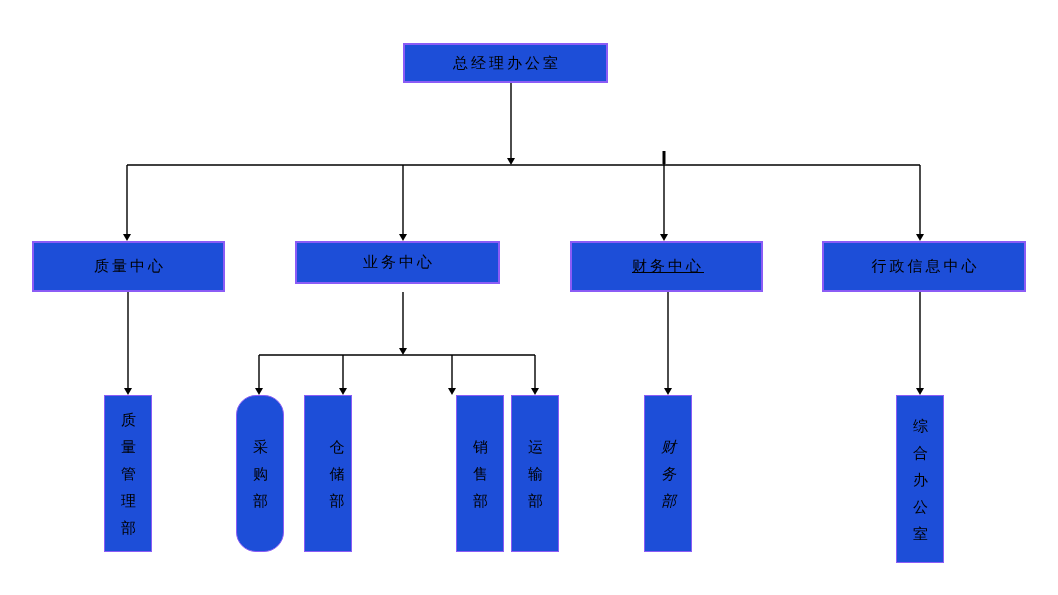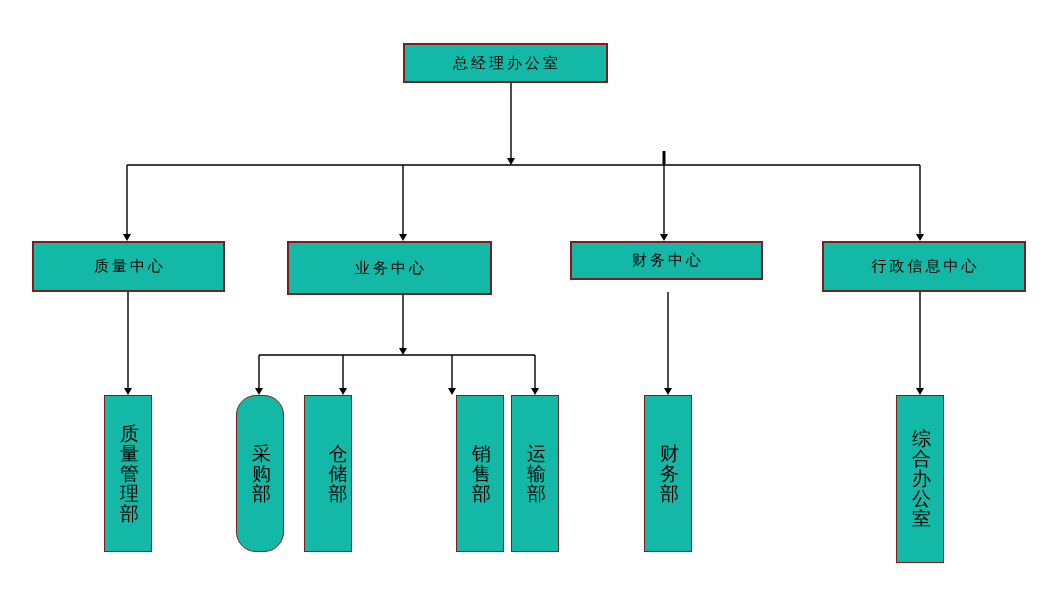--- a/index.html
+++ b/index.html
@@ -13,53 +13,53 @@
     color: #000000;
   }
   svg.connectors {
     position: absolute;
     left: 0; top: 0;
     width: 1058px; height: 595px;
   }
   .box {
     position: absolute;
     box-sizing: border-box;
-    border: 2px solid #7f1d1d;
-    background: #14b8a6;
+    border: 2px solid #8b5cf6;
+    background: #1d4ed8;
     display: flex;
     align-items: center;
     justify-content: center;
   }
   .hbox .lbl {
     font-size: 15px;
     letter-spacing: 3px;
     white-space: nowrap;
     text-indent: 3px; 
   }
   .vbox { border-width: 1px; }
   .vbox .lbl {
-    font-size: 19px;
-    line-height: 20px;
+    font-size: 15px;
+    line-height: 27px;
     width: 16px;
     word-break: break-all;
-    text-align: left;
+    text-align: right;
     letter-spacing: 0;
   }
   
   #b-root  { left: 403px; top: 43px;  width: 205px; height: 40px; }
   #b-l2-0  { left: 32px;  top: 241px; width: 193px; height: 51px; }
-  #b-l2-1  { left: 287px; top: 241px; width: 205px; height: 54px; }
-  #b-l2-2  { left: 570px; top: 241px; width: 193px; height: 39px; }
+  #b-l2-1  { left: 295px; top: 241px; width: 205px; height: 43px; }
+  #b-l2-2  { left: 570px; top: 241px; width: 193px; height: 51px; text-decoration: underline; }
   #b-l2-3  { left: 822px; top: 241px; width: 204px; height: 51px; text-align: center; }
   #b-l3-0  { left: 104px; top: 395px; width: 48px; height: 157px; }
   #b-l3-1  { left: 236px; top: 395px; width: 48px; height: 157px; border-radius: 20px; }
   #b-l3-2  { left: 304px; top: 395px; width: 48px; height: 157px; padding-left: 17px; }
   #b-l3-3  { left: 428px; top: 395px; width: 48px; height: 157px; margin-left: 28px; }
   #b-l3-4  { left: 511px; top: 395px; width: 48px; height: 157px; }
-  #b-l3-5  { left: 644px; top: 395px; width: 48px; height: 157px; }
+  #b-l3-5  { left: 644px; top: 395px; width: 48px; height: 157px; font-style: italic; }
   #b-l3-6  { left: 896px; top: 395px; width: 48px; height: 168px; }
 </style>
 </head>
 <body>
 
 <div class="canvas">
 
   <svg class="connectors" viewBox="0 0 1058 595" xmlns="http://www.w3.org/2000/svg">
     <g stroke="#000000" stroke-width="1.4" fill="none">
 

